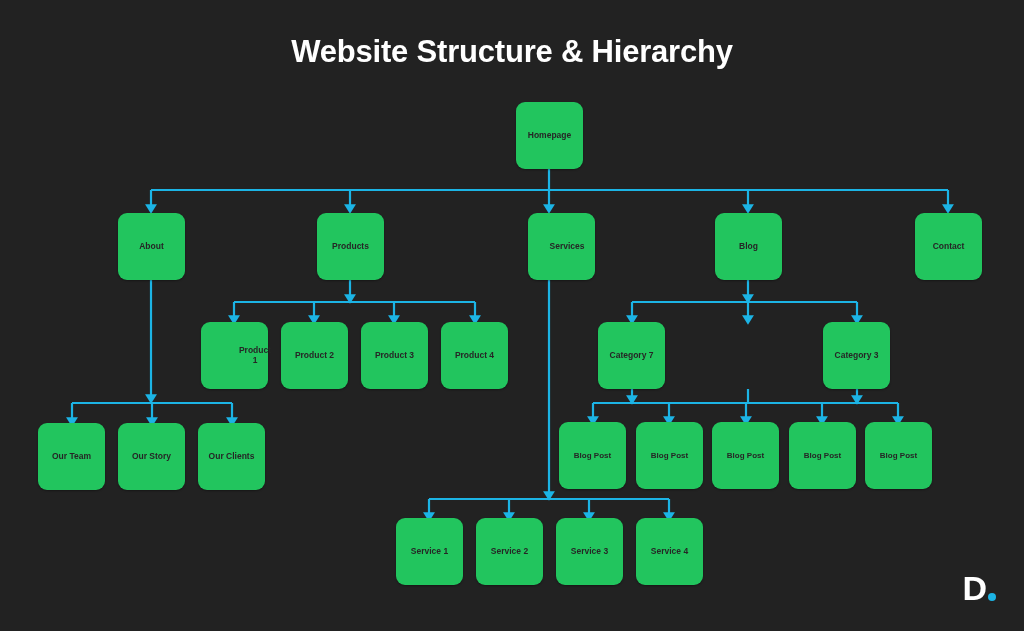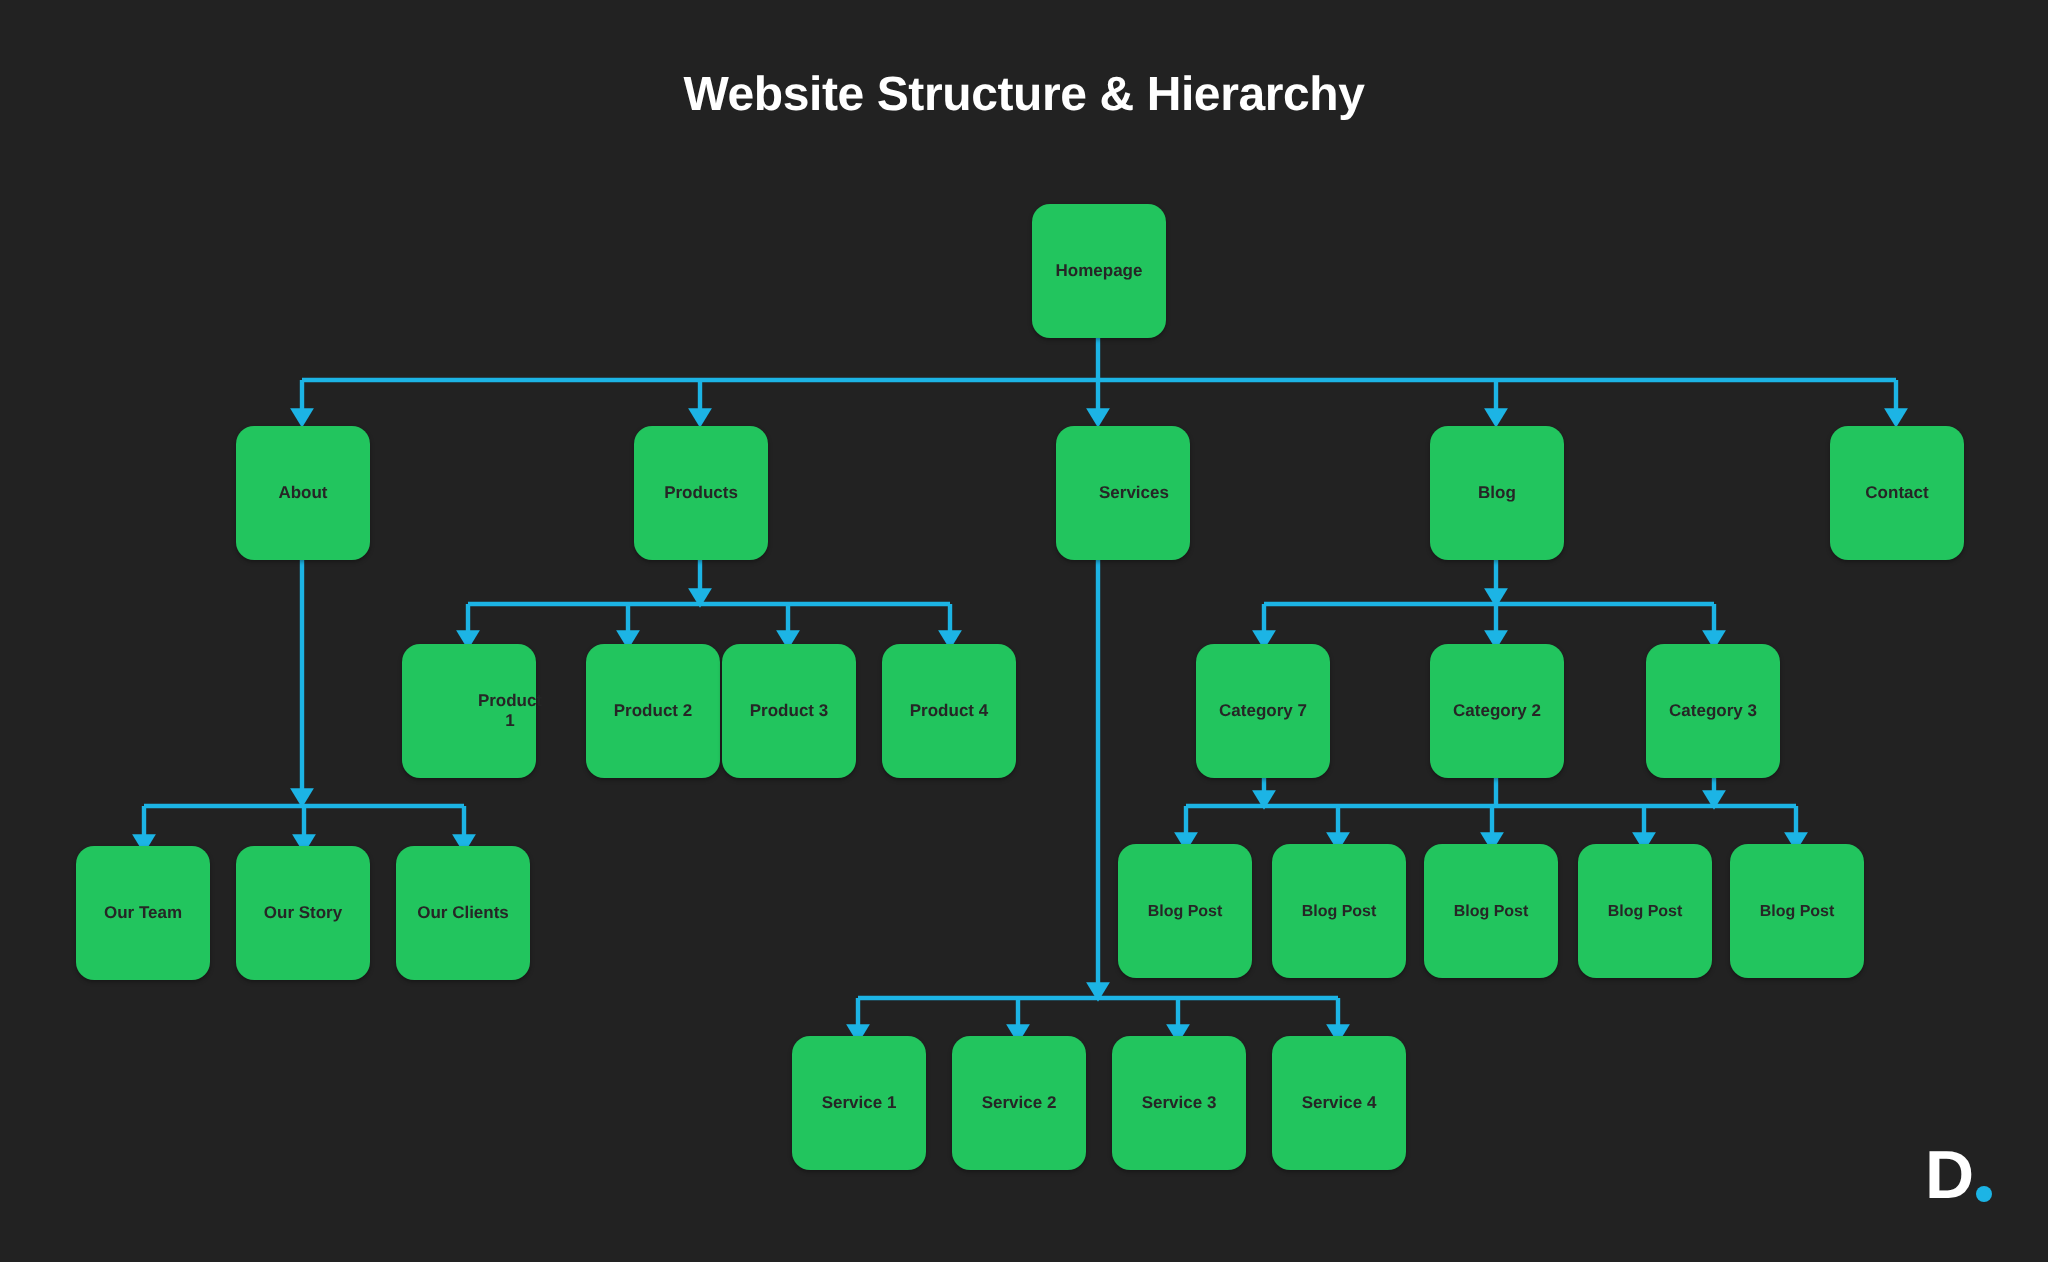--- a/index.html
+++ b/index.html
@@ -13,21 +13,21 @@
     position:relative;
     width:1024px; height:631px;
     background:#222222;
   }
   #title{
     position:absolute;
     left:0; top:34px;
     width:1024px;
     text-align:center;
     color:#ffffff;
-    font-size:24px;
+    font-size:31px;
     font-weight:bold;
     letter-spacing:-0.2px;
   }
   #edges{
     position:absolute;
     left:0; top:0;
     width:1024px; height:631px;
     pointer-events:none;
   }
   .node{
@@ -147,35 +147,32 @@
   <div class="node lvl1" style="left:715px; top:213px; width:67px; height:67px;">
     <span>Blog</span>
   </div>
   <div class="node lvl1" style="left:915px; top:213px; width:67px; height:67px;">
     <span>Contact</span>
   </div>
 
   <div class="node lvl2" style="left:201px; top:322px; width:67px; height:67px;padding-left:41px;">
     <span>Product 1</span>
   </div>
-  <div class="node lvl2" style="left:281px; top:322px; width:67px; height:67px;margin-left:12px;">
+  <div class="node lvl2" style="left:281px; top:322px; width:67px; height:67px;">
     <span>Product 2</span>
   </div>
   <div class="node lvl2" style="left:361px; top:322px; width:67px; height:67px;">
     <span>Product 3</span>
   </div>
   <div class="node lvl2" style="left:441px; top:322px; width:67px; height:67px;">
     <span>Product 4</span>
   </div>
 
   <div class="node lvl2" style="left:598px; top:322px; width:67px; height:67px;">
     <span>Category 7</span>
-  </div>
-  <div class="node lvl2" style="left:715px; top:322px; width:67px; height:67px;">
-    <span>Category 2</span>
   </div>
   <div class="node lvl2" style="left:823px; top:322px; width:67px; height:67px;">
     <span>Category 3</span>
   </div>
 
   <div class="node lvl2" style="left:38px; top:423px; width:67px; height:67px;">
     <span>Our Team</span>
   </div>
   <div class="node lvl2" style="left:118px; top:423px; width:67px; height:67px;">
     <span>Our Story</span>

